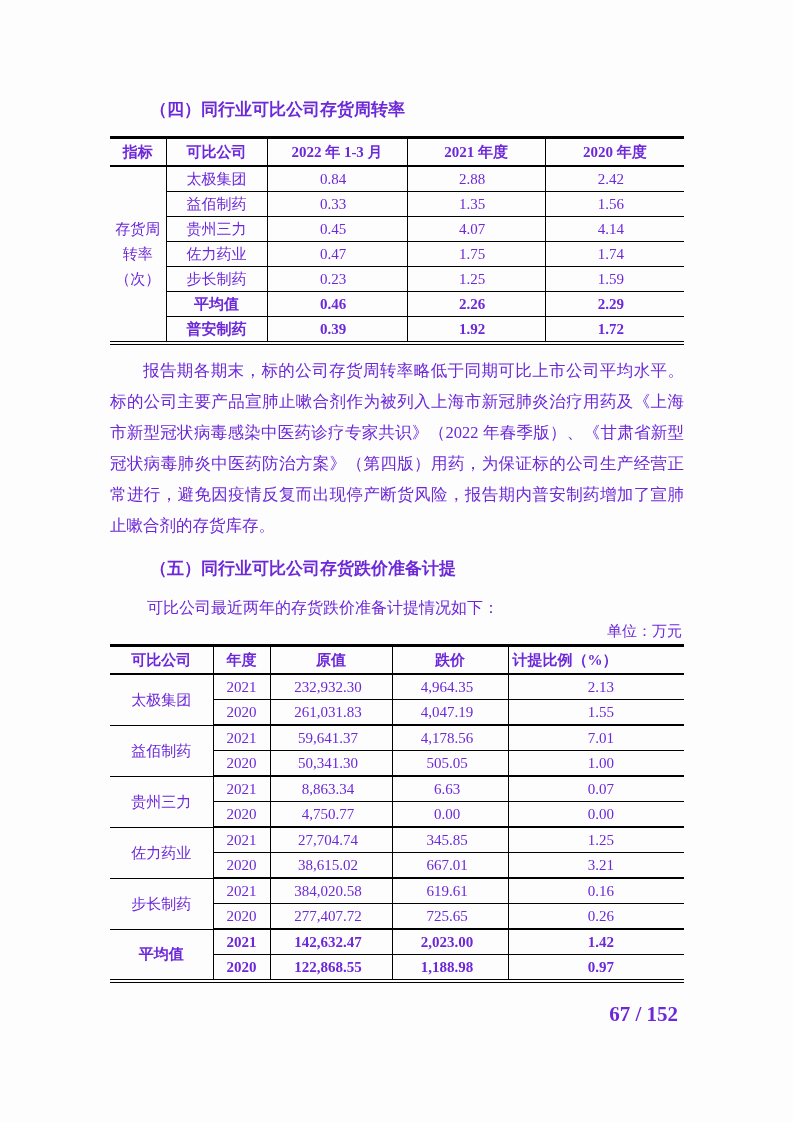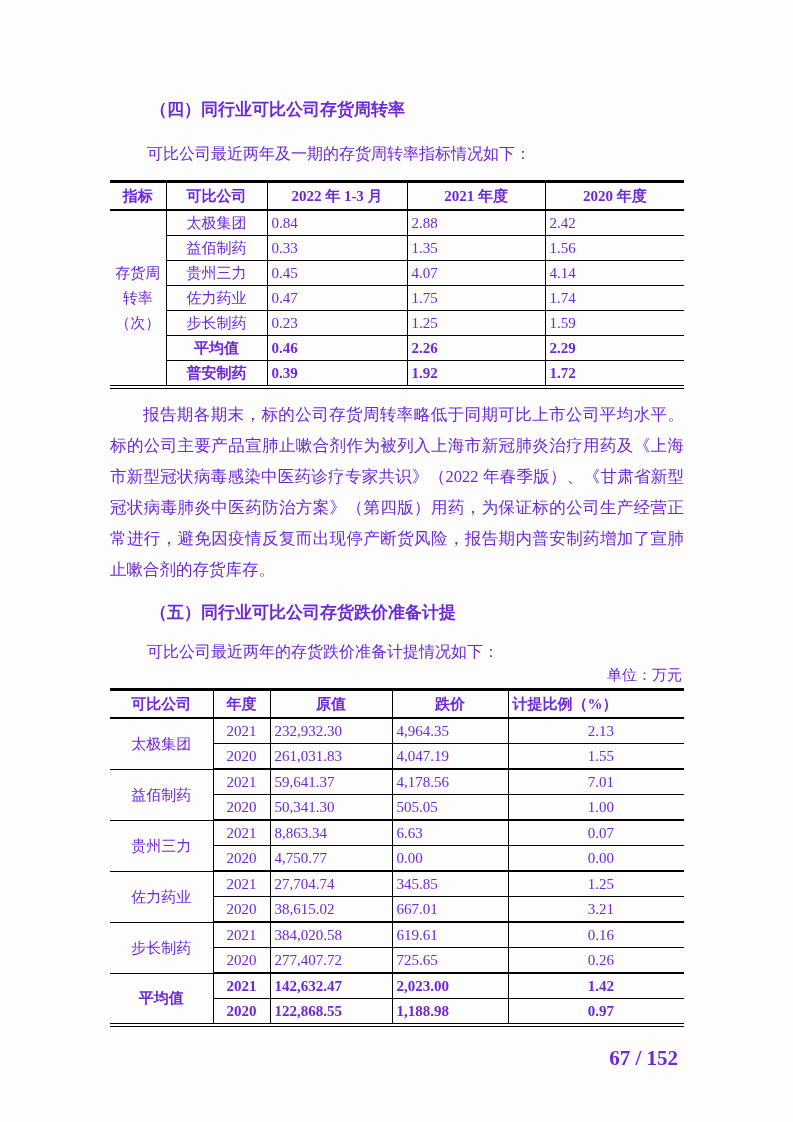--- a/index.html
+++ b/index.html
@@ -54,21 +54,21 @@
   .doc-table tr > *:first-child { border-left: none; }
   .doc-table tr > *:last-child  { border-right: none; }
   .doc-table thead th {
     border-bottom: 2.5px solid #000;
     font-weight: bold;
     text-align: center;
     height: 26px; line-height: 26px;
   }
   .doc-table .company-cell { text-align: center; }
   .doc-table .year-cell { text-align: center; }
-  .doc-table .num-cell { text-align: left; padding-right: 12px; }
+  .doc-table .num-cell { text-align: center; padding-right: 12px; }
   #provision-table .num-cell { padding-right: 10px; }
   #provision-table .ratio-cell { text-align: right; padding-right: 70px; }
   #provision-table thead th.ratio-head { padding-right: 70px; }
   #provision-table tr.group-end > td { border-bottom-width: 2px; }
   .bold-row td { font-weight: bold; }
   .indicator-cell { text-align: center; vertical-align: middle; }
   .indicator-cell div { line-height: 25px; }
   #turnover-table { margin-top: 15px; }
   #provision-table { margin-top: 3px; }
   .source-note {
@@ -100,21 +100,20 @@
   }
 </style>
 </head>
 <body>
 
 <div class="page">
   <div class="content">
 
     <div class="section-heading first">（四）同行业可比公司存货周转率</div>
 
-    <p class="intro">可比公司最近两年及一期的存货周转率指标情况如下：</p>
 
     <table class="doc-table" id="turnover-table">
       <colgroup>
         <col style="width:56px">
         <col style="width:101px">
         <col style="width:140px">
         <col style="width:138px">
         <col style="width:139px">
       </colgroup>
       <thead>

